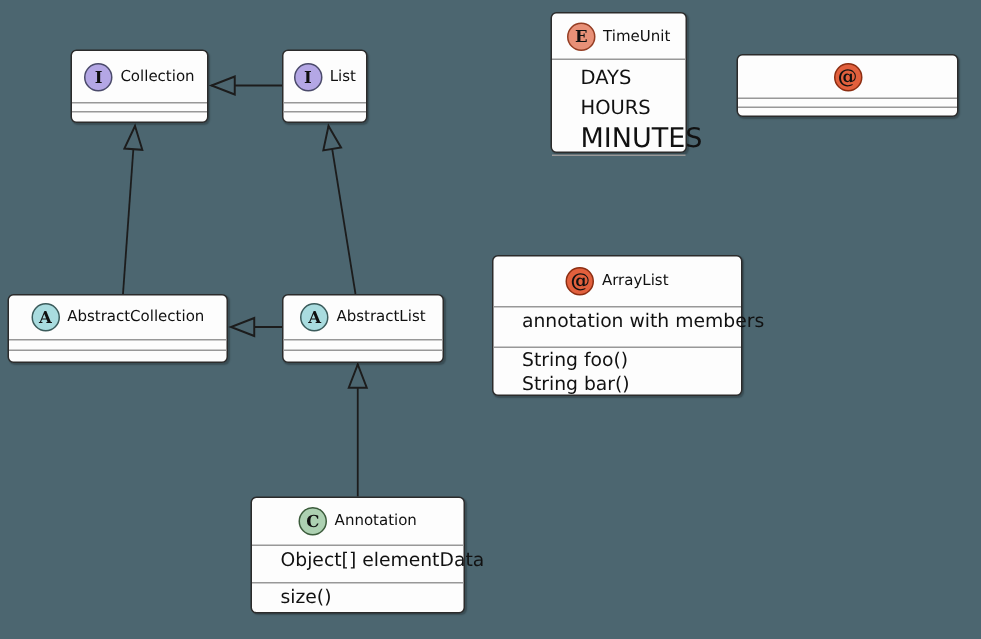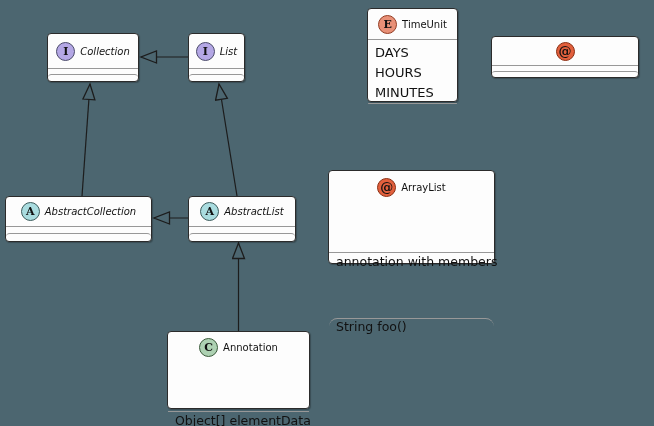--- a/index.html
+++ b/index.html
@@ -30,25 +30,25 @@
   }
   .spot{
     width:19px;height:19px;border-radius:50%;
     border:1px solid #3B3B3B;
     display:flex;align-items:center;justify-content:center;
     font-family:"DejaVu Serif","Liberation Serif",serif;
     font-weight:bold;font-size:11px;line-height:1;
     box-sizing:border-box;flex:0 0 auto;color:#101010;
   }
   .cname{font-size:10px;}
-  .it{font-style:italic;}
+  .it{}
   .sec{border-top:1px solid #989898;box-sizing:border-box;}
-  .sec.grow{flex:1 1 auto;border-radius:13px;}
-  .row{font-size:12.5px;line-height:17px;padding:0 7px;white-space:nowrap;}
-  .center-v{display:flex;flex-direction:column;justify-content:flex-start;margin-top:48px;}
+  .sec.grow{flex:1 1 auto;}
+  .row{font-size:12.5px;line-height:17px;padding:0 19px;white-space:nowrap;}
+  .center-v{display:flex;flex-direction:column;justify-content:flex-start;}
 </style>
 </head>
 <body>
 
 <div id="canvas" style="background: rgb(76, 102, 112);">
 
   <svg class="edges" width="654" height="426">
     <defs>
       <marker id="tri" markerUnits="userSpaceOnUse" markerWidth="20" markerHeight="16" refX="16.5" refY="7" orient="auto">
         <path id="tri-path" d="M1,1 L16.5,7 L1,13 Z" fill="#4C6670" stroke="#1C1C1C" stroke-width="1.3"></path>
@@ -80,21 +80,21 @@
   </div>
 
   <div class="uml-box" style="left:367px;top:8px;width:91px;height:94px">
     <div class="title" style="height:30px">
       <span class="spot" style="background: rgb(232, 144, 119); border-color: rgb(148, 61, 35);">E</span>
       <span class="cname">TimeUnit</span>
     </div>
     <div class="sec" style="padding-top:3px">
       <div class="row" style="line-height:20px;font-size:13px">DAYS</div>
       <div class="row" style="line-height:20px;font-size:13px">HOURS</div>
-      <div class="row" style="line-height:20px;font-size:13px">MINUTES</div>
+      <div class="row" style="line-height:20px;font-size:18px">MINUTES</div>
     </div>
     <div class="sec grow"></div>
   </div>
 
   <div class="uml-box" style="left:491px;top:36px;width:148px;height:42px">
     <div class="title" style="height:28px">
       <span class="spot" style="background: rgb(226, 96, 61); border-color: rgb(140, 46, 18); font-size: 13px;">@</span>
     </div>
     <div class="sec" style="height:6px"></div>
     <div class="sec grow"></div>
@@ -103,20 +103,21 @@
   <div class="uml-box" style="left:328px;top:170px;width:167px;height:94px">
     <div class="title" style="height:33px">
       <span class="spot" style="background: rgb(226, 96, 61); border-color: rgb(140, 46, 18); font-size: 13px;">@</span>
       <span class="cname">ArrayList</span>
     </div>
     <div class="sec center-v" style="height:29px">
       <div class="row">annotation with members</div>
     </div>
     <div class="sec grow center-v">
       <div class="row" style="line-height:15.5px">String foo()</div>
+      <div class="row" style="line-height:15.5px">String bar()</div>
     </div>
   </div>
 
   <div class="uml-box" style="left:5px;top:196px;width:147px;height:46px">
     <div class="title" style="height:29px">
       <span class="spot" style="background: rgb(169, 220, 223); border-color: rgb(59, 91, 91);">A</span>
       <span class="cname it">AbstractCollection</span>
     </div>
     <div class="sec" style="height:7px"></div>
     <div class="sec grow"></div>

